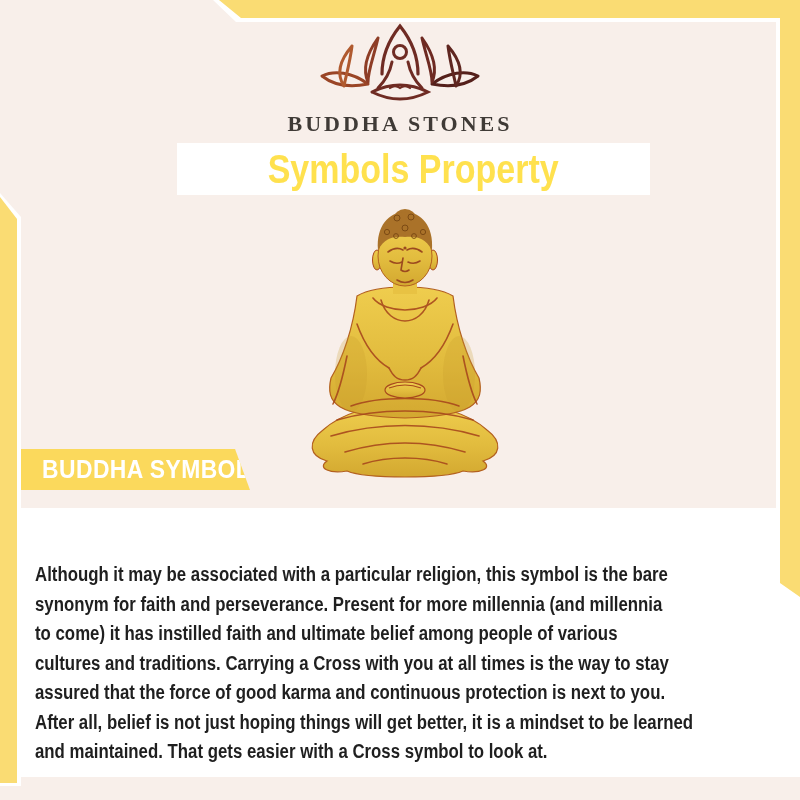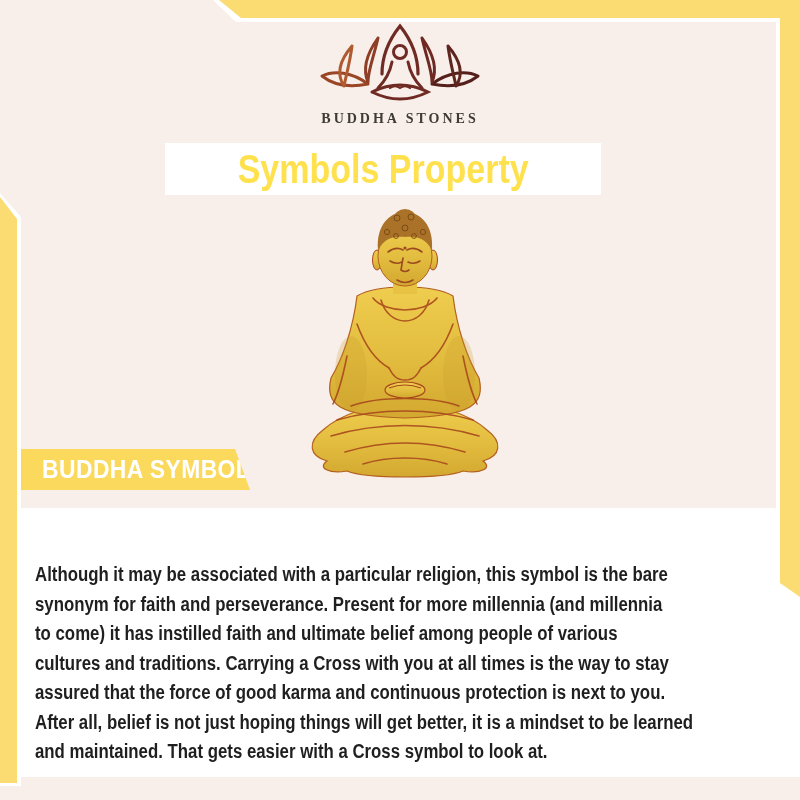--- a/index.html
+++ b/index.html
@@ -7,26 +7,26 @@
     position:relative;width:800px;height:800px;overflow:hidden;
     background:#F8EFEA;
     font-family:"Liberation Sans",sans-serif;
   }
   
   .edge-overlay{position:absolute;left:0;top:0;z-index:6;pointer-events:none;}
   
   .logo-wrap{position:absolute;left:318px;top:22px;width:164px;height:86px;z-index:2;}
   .brand-text{
     position:absolute;top:111px;left:0;width:100%;text-align:center;z-index:2;
-    font-family:"Liberation Serif",serif;font-size:14px;letter-spacing:3px;
+    font-family:"Liberation Serif",serif;font-size:22px;letter-spacing:3px;
     color:#3F3A36;font-weight:600;
   }
   
   .title-band{
-    position:absolute;left:165px;top:143px;width:436px;height:52px;background:#FFFFFF;
+    position:absolute;left:177px;top:143px;width:473px;height:52px;background:#FFFFFF;
     z-index:2;display:flex;align-items:center;justify-content:center;
   }
   .title-text{
     font-weight:bold;font-size:40px;color:#FFE14E;white-space:nowrap;
     transform:scaleX(.85);
   }
   
   .buddha-wrap{position:absolute;left:293px;top:206px;width:224px;height:272px;z-index:3;}
   
   .label-ribbon{

